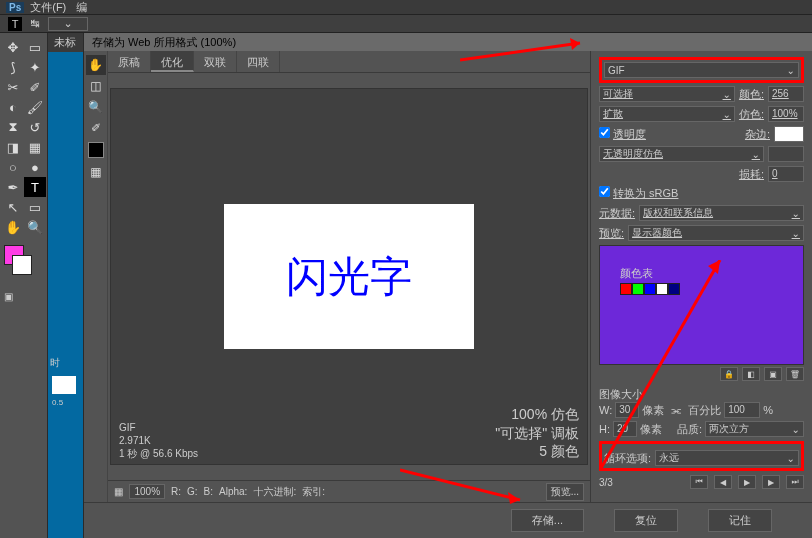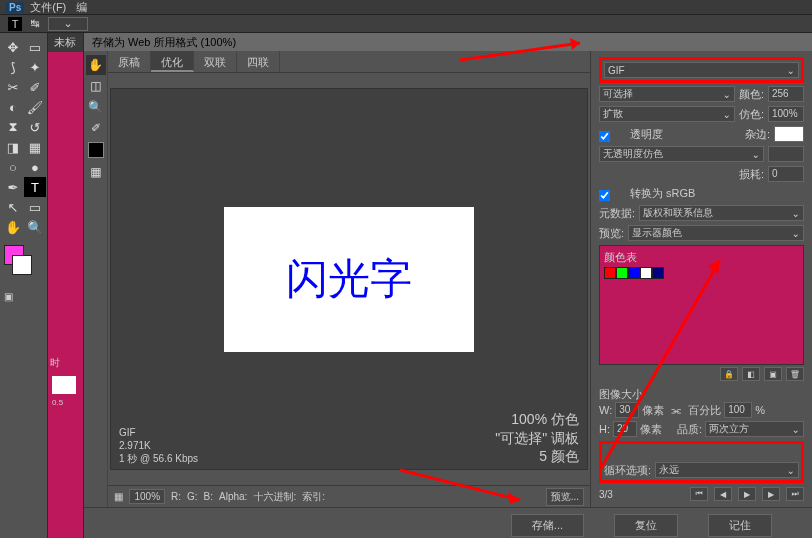--- a/index.html
+++ b/index.html
@@ -11,55 +11,55 @@
 .topbar .t-icon { width: 14px; height: 14px; display: inline-flex; align-items: center; justify-content: center; margin-right: 6px; font-size: 11px; }
 .main { display: flex; height: 505px; }
 .left-tools { width: 48px; background: #535353; padding: 4px 2px; border-right: 1px solid #2a2a2a; }
 .tab-label { background: #3a3a3a; padding: 2px 6px; font-size: 11px; margin-bottom: 2px; color: #ccc; }
 .tool-grid { display: grid; grid-template-columns: 22px 22px; gap: 0; }
 .tool { width: 22px; height: 20px; display: flex; align-items: center; justify-content: center; font-size: 13px; color: #ddd; cursor: pointer; }
 .tool-T { background: #000; color: #fff; }
 .swatch-area { margin-top: 6px; padding: 2px; }
 .swatch { width: 20px; height: 20px; background: #ff3ce6; border: 1px solid #222; }
 .swatch-b { width: 20px; height: 20px; background: #fff; border: 1px solid #222; margin-left: 8px; margin-top: -10px; }
-.left-sub { width: 36px; background: #be185d; border-right: 1px solid #2a2a2a; }
+.left-sub { width: 36px; background: #0369a1; border-right: 1px solid #2a2a2a; }
 .dialog { flex: 1; background: #535353; display: flex; flex-direction: column; }
 .dialog-title { background: #6a6a6a; height: 18px; padding: 2px 8px; font-size: 11px; color: #000; display: flex; align-items: center; }
 .dialog-body { display: flex; flex: 1; }
 .preview-tools { width: 24px; background: #535353; padding: 4px 2px; border-right: 1px solid #444; }
 .ptool { width: 20px; height: 20px; display: flex; align-items: center; justify-content: center; color: #ddd; font-size: 12px; margin-bottom: 1px; cursor: pointer; }
 .ptool.active { background: #333; }
 .pswatch { width: 16px; height: 16px; background: #000; border: 1px solid #888; margin: 4px auto; }
 .preview-area { flex: 1; display: flex; flex-direction: column; gap: 13px; }
 .preview-tabs { display: flex; height: 22px; background: #535353; border-bottom: 1px solid #3a3a3a; }
 .ptab { padding: 4px 10px; font-size: 11px; color: #ccc; cursor: pointer; border-right: 1px solid #444; }
 .ptab.active { background: #404040; border-bottom: 2px solid #888; }
 .canvas-wrap { flex: 1; background: #404040; position: relative; display: flex; align-items: center; justify-content: center; border: 1px solid #333; margin: 2px; }
 .canvas { width: 250px; height: 145px; background: #fff; display: flex; align-items: center; justify-content: center; }
 .canvas-text { color: #0000ff; font-size: 42px; font-family: "Microsoft YaHei", sans-serif; font-weight: 500; }
 .canvas-info { position: absolute; bottom: 4px; left: 8px; font-size: 10px; color: #ccc; line-height: 1.3; }
 .canvas-info-r { position: absolute; bottom: 4px; right: 8px; font-size: 14px; color: #ccc; text-align: right; line-height: 1.3; }
 .bottom-bar { height: 22px; background: #535353; display: flex; align-items: center; padding: 0 6px; font-size: 10px; border-top: 1px solid #3a3a3a; gap: 6px; }
 .bbar-box { border: 1px solid #666; padding: 1px 4px; background: #444; }
 .side-panel { width: 222px; background: #535353; padding: 6px 8px; border-left: 1px solid #3a3a3a; overflow: hidden; }
 .red-box { border: 3px solid #ff0000; padding: 2px; }
-.sp-row { display: flex; align-items: center; margin-bottom: 4px; gap: 4px; }
+.sp-row { display: flex; align-items: center; margin-bottom: 4px; gap: 4px; text-decoration: underline; }
 .sp-label { font-size: 11px; color: #ccc; white-space: nowrap; }
 .sp-select { flex: 1; background: #444; border: 1px solid #666; color: #ccc; font-size: 10px; padding: 1px 3px; height: 16px; display: flex; align-items: center; justify-content: space-between; }
 .sp-select::after { content: "⌄"; font-size: 10px; }
 .sp-input { width: 36px; background: #444; border: 1px solid #666; color: #ccc; font-size: 10px; padding: 1px 3px; height: 16px; }
-.sp-check { display: flex; align-items: flex-end; gap: 20px; font-size: 11px; }
+.sp-check { display: flex; align-items: flex-start; gap: 3px; font-size: 11px; }
 .sp-check input { width: 11px; height: 11px; }
-.color-table { background: #be185d; border: 1px solid #333; padding: 4px; margin-top: 2px; height: 120px; }
+.color-table { background: #6d28d9; border: 1px solid #333; padding: 20px; margin-top: 2px; height: 120px; }
 .ct-header { font-size: 11px; margin-bottom: 2px; }
 .ct-swatches { display: flex; gap: 0; }
 .ct-sw { width: 12px; height: 12px; border: 1px solid #222; }
 .size-section { margin-top: 6px; font-size: 11px; }
 .size-row { display: flex; align-items: center; gap: 3px; margin-bottom: 3px; }
-.loop-row { display: flex; align-items: center; gap: 4px; margin-top: 16px; }
+.loop-row { display: flex; align-items: center; gap: 4px; margin-top: 4px; }
 .anim-ctrl { display: flex; align-items: center; gap: 6px; margin-top: 4px; font-size: 10px; }
 .anim-btn { width: 18px; height: 14px; background: #444; border: 1px solid #666; display: flex; align-items: center; justify-content: center; font-size: 8px; cursor: pointer; }
 .bottom-buttons { display: flex; gap: 30px; padding: 6px 40px; justify-content: flex-end; border-top: 1px solid #3a3a3a; }
 .btn { background: #444; border: 1px solid #666; color: #ccc; padding: 3px 20px; font-size: 11px; cursor: pointer; }
 .arrow-red { position: absolute; pointer-events: none; }
 </style>
 </head>
 <body>
 
 <div class="titlebar">
@@ -225,21 +225,21 @@
         </div>
 
         <div class="size-section">
           <div>图像大小</div>
           <div class="size-row">
             <span>W:</span>
             <div class="sp-input" style="width:24px">30</div>
             <span>像素</span>
             <span style="margin:0 4px">⫘</span>
             <span>百分比</span>
-            <div class="sp-input" style="width:28px">100</div>
+            <div class="sp-input" style="width:36px">100</div>
             <span>%</span>
           </div>
           <div class="size-row">
             <span>H:</span>
             <div class="sp-input" style="width:24px">20</div>
             <span>像素</span>
             <span style="margin-left:12px">品质:</span>
             <div class="sp-select" style="width:58px">两次立方</div>
           </div>
         </div>

